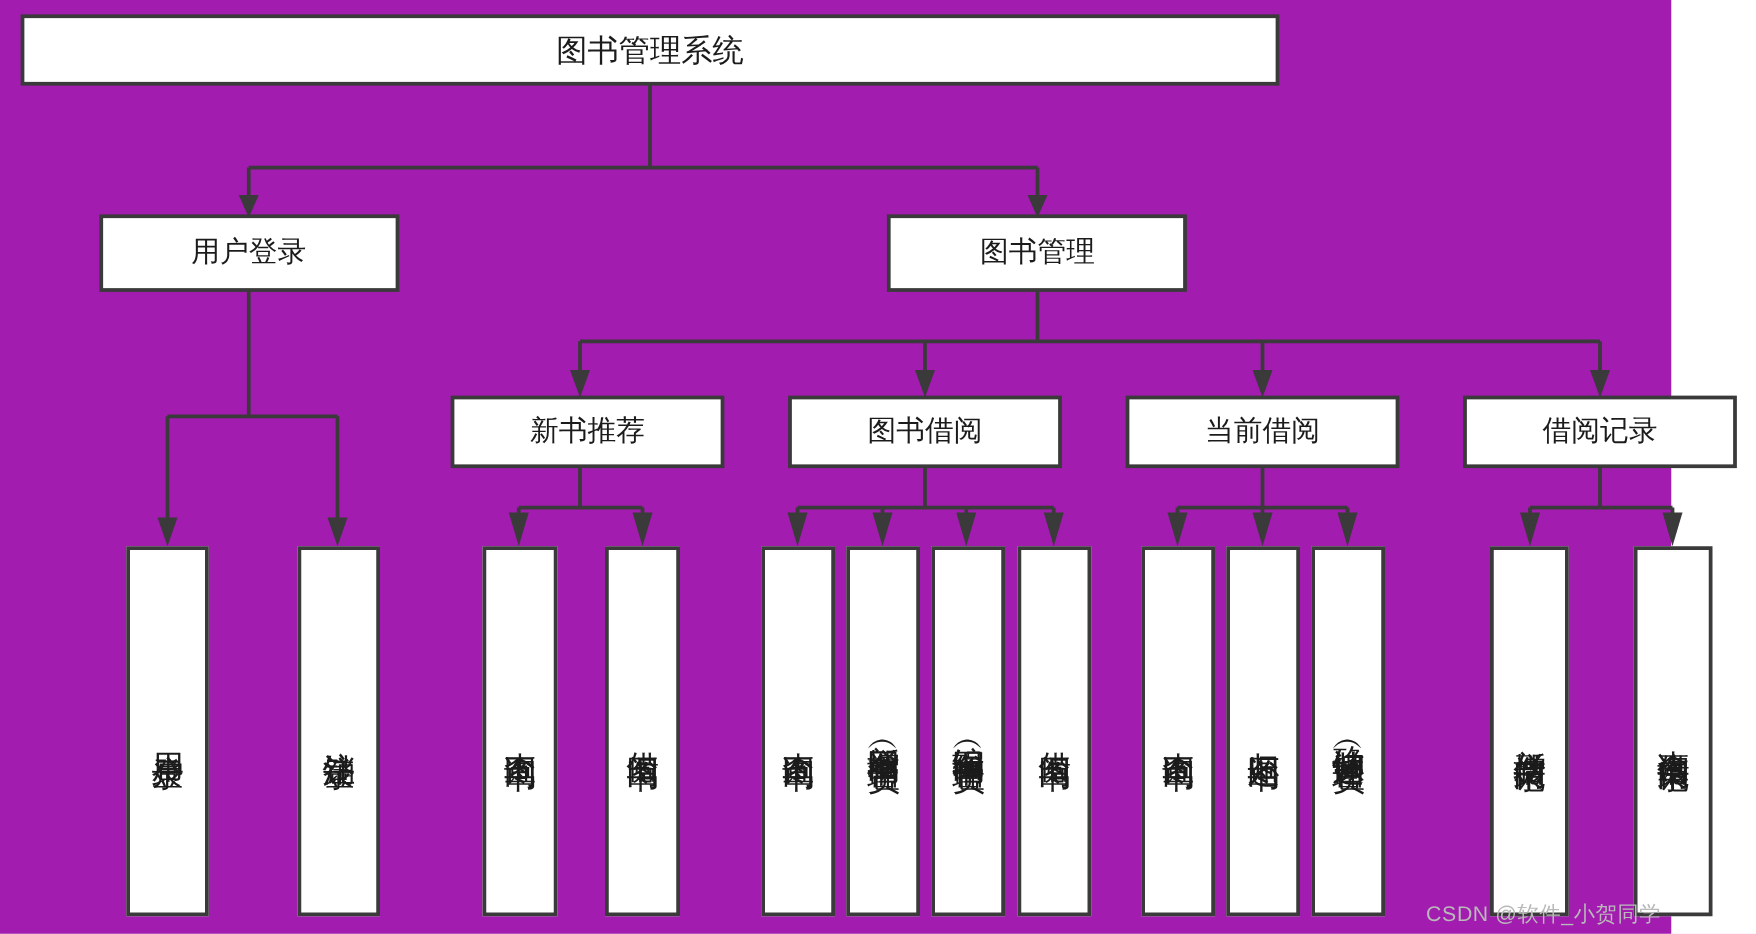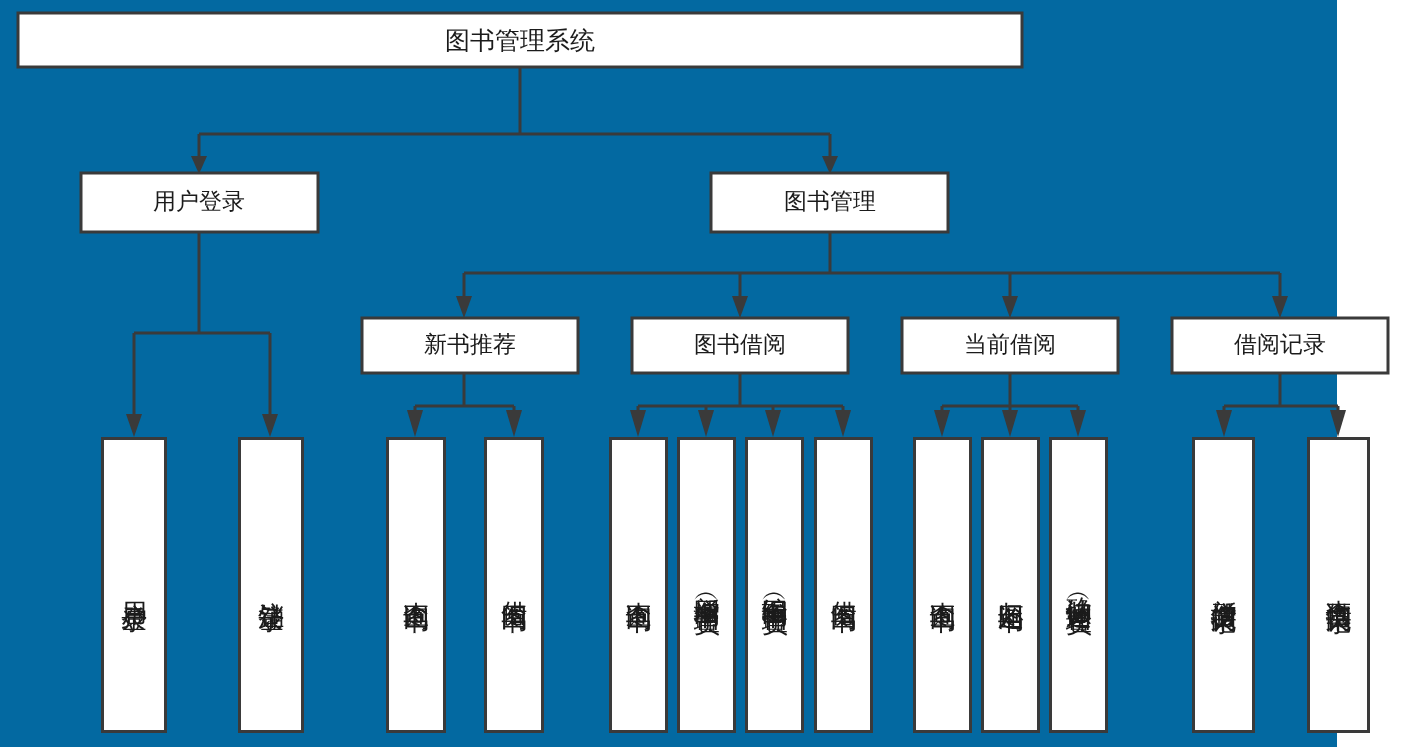--- a/index.html
+++ b/index.html
@@ -1,21 +1,21 @@
 <!DOCTYPE html>
 <html><head>
 <meta charset="utf-8">
 <style>
   html,body{margin:0;padding:0;background:#ffffff;}
   body{
     width:1405px;height:747px;
     font-family:"Liberation Sans","DejaVu Sans",sans-serif;
     overflow:hidden;
   }
-  #stage{position:relative;width:1337px;height:747px;background:#0369a1;}
+  #stage{position:relative;width:1337px;height:747px;background:#a21caf;}
   svg#diagram{position:absolute;left:0;top:0;width:1405px;height:747px;display:block;}
   .node-rect{fill:#ffffff;stroke:#3a3a3a;stroke-width:3;}
   .connector{stroke:#3a3a3a;stroke-width:3;fill:none;stroke-linecap:butt;}
   .arrow-head{fill:#3a3a3a;stroke:none;}
   .node-label{
     font-family:"Liberation Sans","DejaVu Sans",sans-serif;
     fill:#1b1b1b;
     text-anchor:middle;
     dominant-baseline:middle;
   }
@@ -191,13 +191,14 @@
     <span class="vert-text">确认归还（管理员）</span>
   </div>
 
   <div class="vert-box" style="left:1192px;top:437px;width:63px;height:296px;">
     <span class="vert-text">新增借阅记录</span>
   </div>
   <div class="vert-box" style="left:1307px;top:437px;width:63px;height:296px;">
     <span class="vert-text">查询借阅记录</span>
   </div>
 
+  <div id="watermark">CSDN @软件_小贺同学</div>
 </div>
 
 </body></html>

